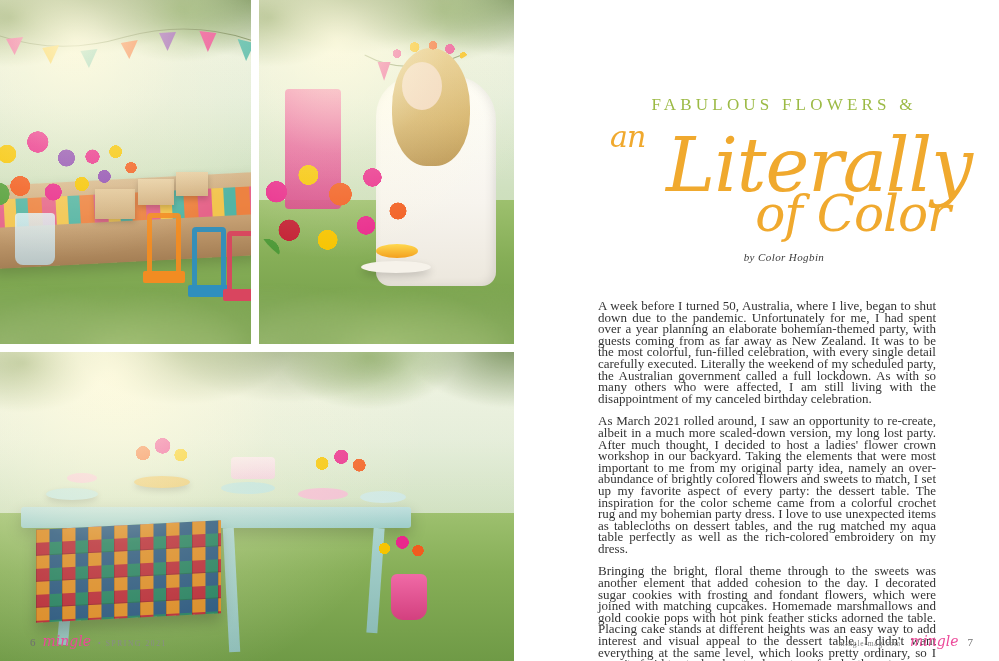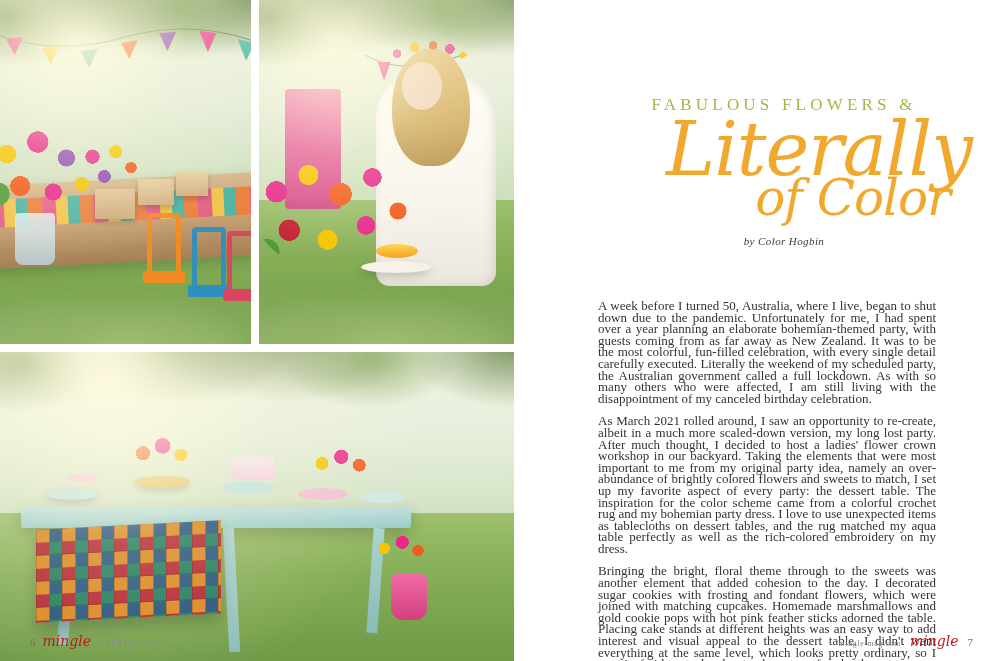--- a/index.html
+++ b/index.html
@@ -231,21 +231,21 @@
     display: flex; align-items: baseline; gap: 7px;
   }
   .folio {
     font-family: "Liberation Serif", serif;
     font-size: 11px; color: #6f6f6f;
   }
   .mingle-mark {
     font-family: "DejaVu Serif", serif;
     font-style: italic;
     font-size: 14px;
-    color: #b91c1c;
+    color: #ec4899;
   }
   .issue-text {
     font-family: "Liberation Serif", serif;
     font-size: 7.5px; letter-spacing: 1.6px; color: #8a8a8a;
   }
   .footer-right {
     position: absolute; right: 26px; bottom: 12px;
     display: flex; align-items: baseline; gap: 9px;
   }
   .site-text {
@@ -399,20 +399,21 @@
     <div class="warmwash"></div>
   </div>
 
   <div class="gutter-shadow"></div>
 
   <div class="right-page">
 
     <div class="headline-wrap">
       <div class="kicker">FABULOUS FLOWERS &amp;</div>
       <div class="script-line">
+        <span class="script-an">an</span>
         <span class="script-big">Literally</span>
         <span class="script-mid">of Color</span>
       </div>
       <div class="byline">by Color Hogbin</div>
     </div>
 
     <div class="body-col">
       <p>A week before I turned 50, Australia, where I live, began to shut down due to the pandemic. Unfortunately for me, I had spent over a year planning an elaborate bohemian-themed party, with guests coming from as far away as New Zealand. It was to be the most colorful, fun-filled celebration, with every single detail carefully executed. Literally the weekend of my scheduled party, the Australian government called a full lockdown. As with so many others who were affected, I am still living with the disappointment of my canceled birthday celebration.</p>
       <p>As March 2021 rolled around, I saw an opportunity to re-create, albeit in a much more scaled-down version, my long lost party. After much thought, I decided to host a ladies' flower crown workshop in our backyard. Taking the elements that were most important to me from my original party idea, namely an over-abundance of brightly colored flowers and sweets to match, I set up my favorite aspect of every party: the dessert table. The inspiration for the color scheme came from a colorful crochet rug and my bohemian party dress. I love to use unexpected items as tablecloths on dessert tables, and the rug matched my aqua table perfectly as well as the rich-colored embroidery on my dress.</p>
       <p>Bringing the bright, floral theme through to the sweets was another element that added cohesion to the day. I decorated sugar cookies with frosting and fondant flowers, which were joined with matching cupcakes. Homemade marshmallows and gold cookie pops with hot pink feather sticks adorned the table. Placing cake stands at different heights was an easy way to add interest and visual appeal to the dessert table. I didn't want everything at the same level, which looks pretty ordinary, so I wasn't afraid to stack cake stands on top of each other. ➜</p>

